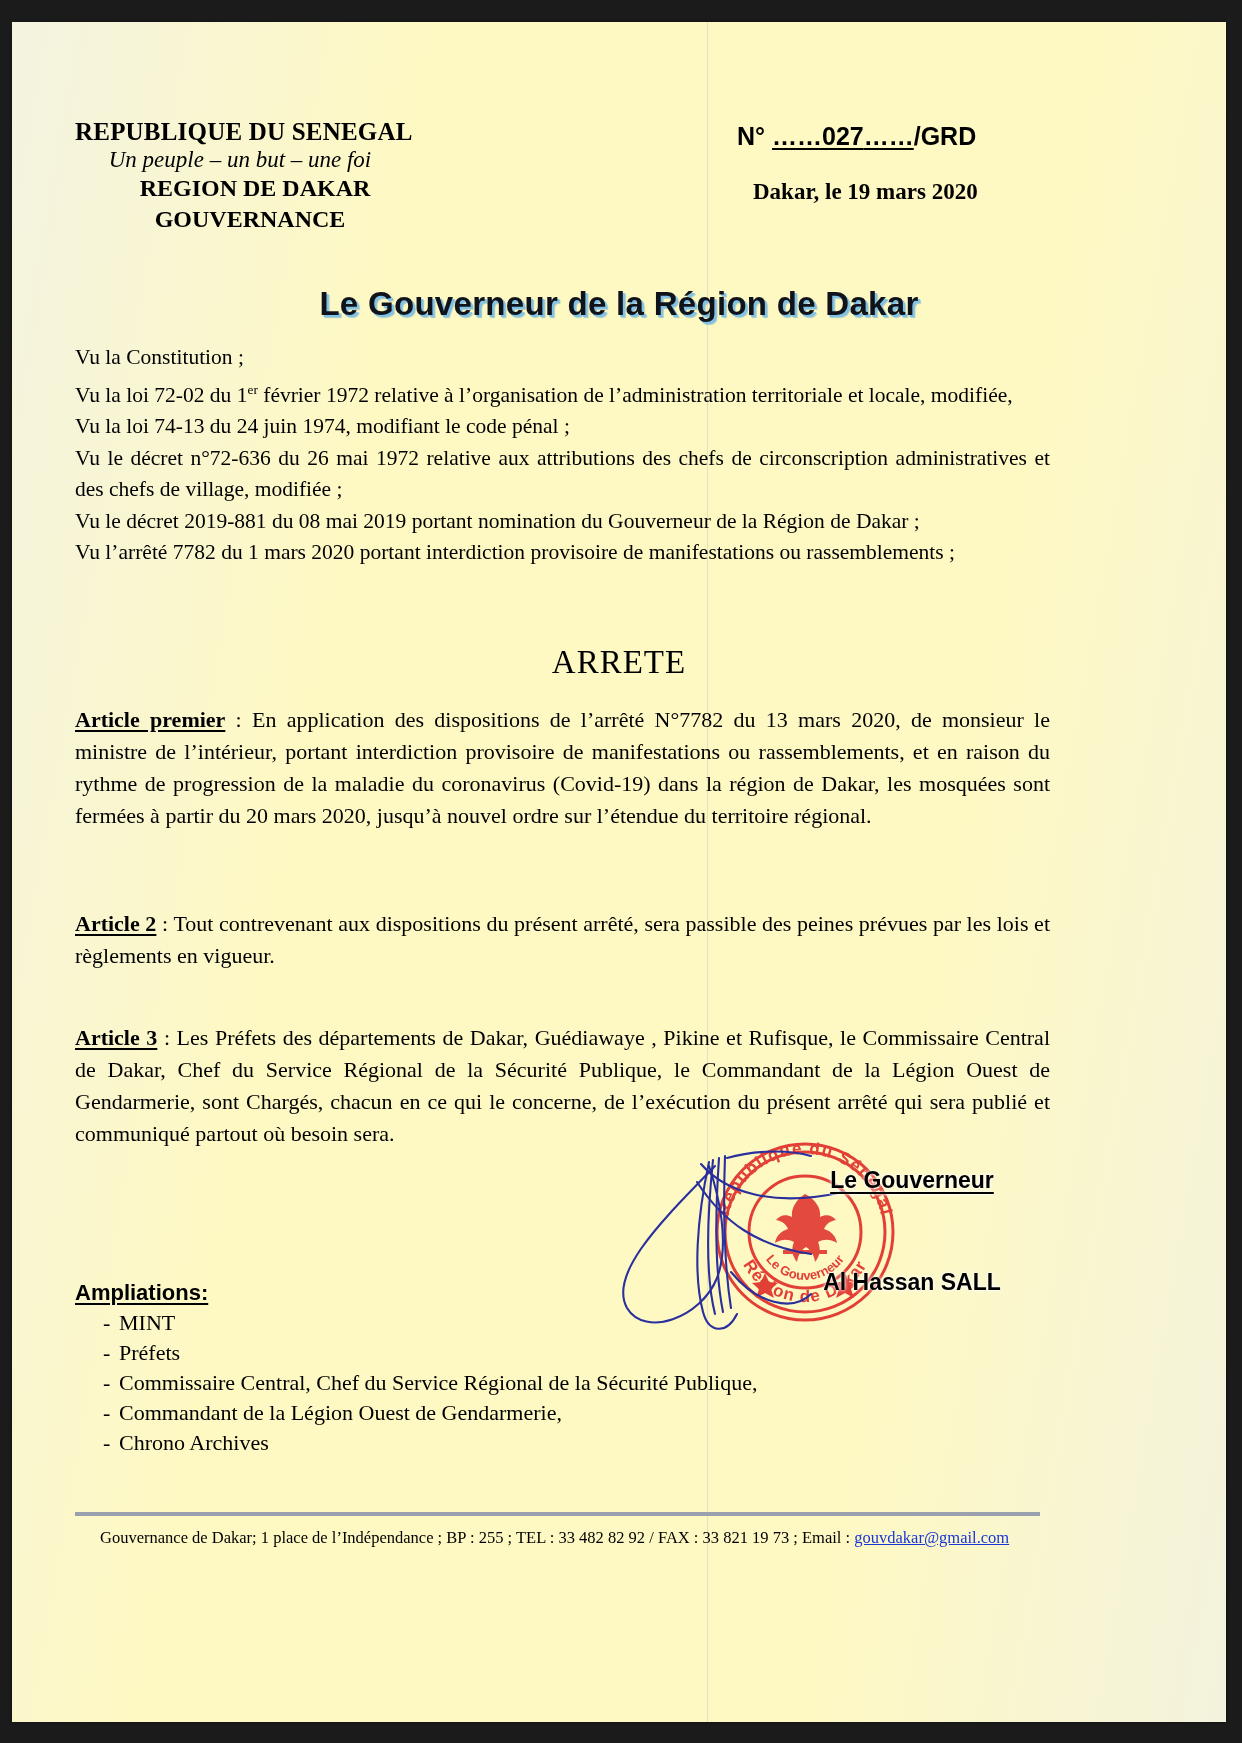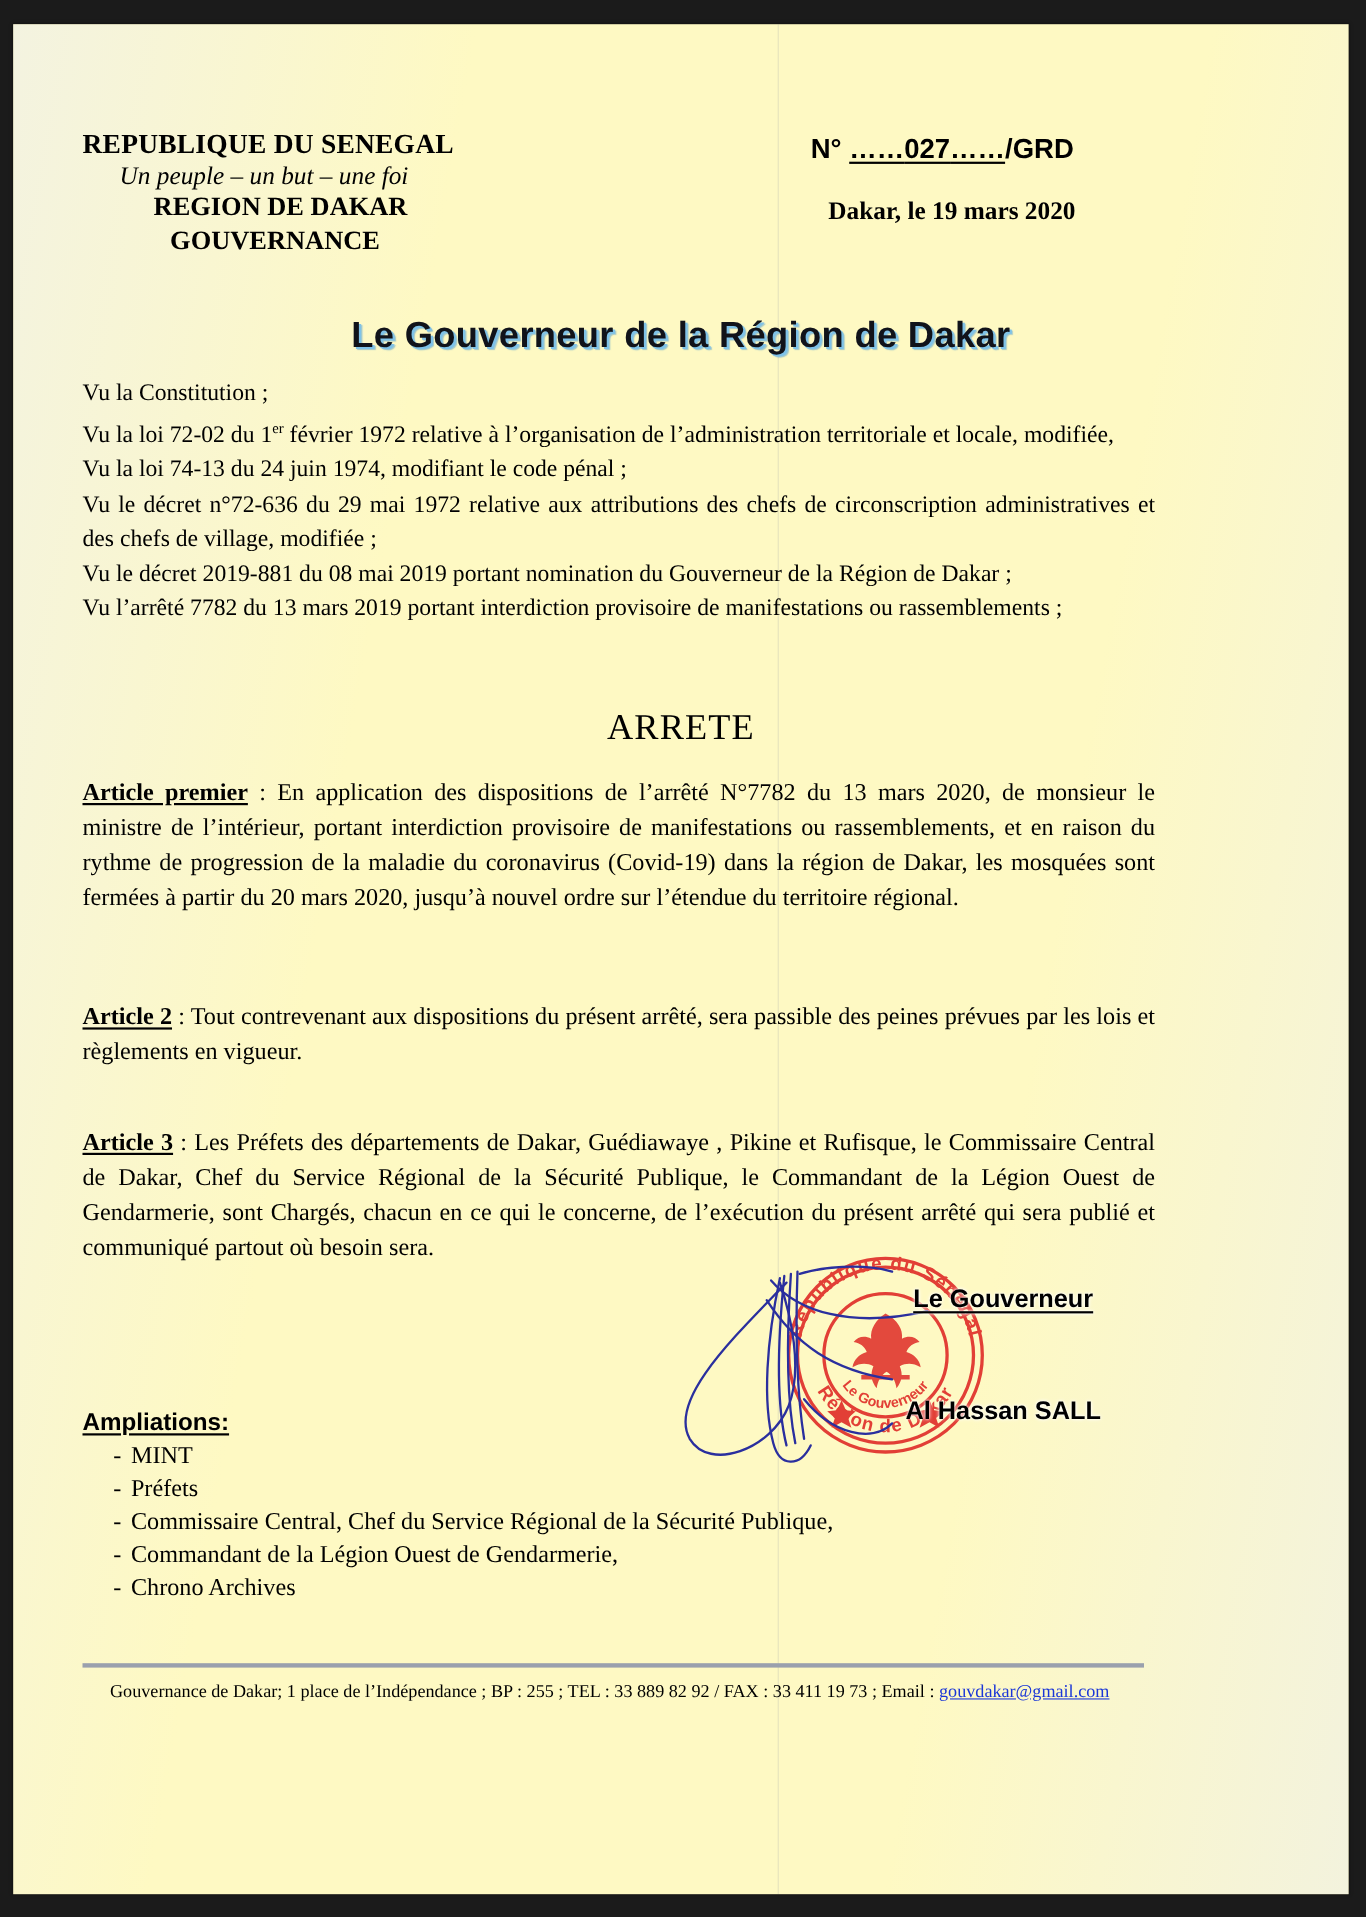--- a/index.html
+++ b/index.html
@@ -124,23 +124,23 @@
     <div class="date">Dakar, le 19 mars 2020</div>
   </div>
 
 
   <div class="pg" id="title">Le Gouverneur de la Région de Dakar</div>
 
   <div class="pg" id="vu">
     <p>Vu la Constitution ;</p>
     <p class="j">Vu la loi 72-02 du 1<sup>er</sup> février 1972 relative à l’organisation de l’administration territoriale et locale, modifiée,</p>
     <p>Vu la loi 74-13 du 24 juin 1974, modifiant le code pénal ;</p>
-    <p class="j">Vu le décret n°72-636 du 29 mai 1972 relative aux attributions des chefs de circonscription administratives et des chefs de village, modifiée ;</p>
+    <p class="j">Vu le décret n°72-636 du 26 mai 1972 relative aux attributions des chefs de circonscription administratives et des chefs de village, modifiée ;</p>
     <p>Vu le décret 2019-881 du 08 mai 2019 portant nomination du Gouverneur de la Région de Dakar ;</p>
-    <p class="j">Vu l’arrêté 7782 du 13 mars 2019 portant interdiction  provisoire de manifestations ou rassemblements ;</p>
+    <p class="j">Vu l’arrêté 7782 du 1 mars 2020 portant interdiction  provisoire de manifestations ou rassemblements ;</p>
   </div>
 
   <div class="pg" id="arrete">ARRETE</div>
 
   <div class="pg art" id="art1">
     <span class="lbl">Article premier</span><span> : </span><span>En application des dispositions de l’arrêté N°7782 du 13 mars 2020, de monsieur le ministre de l’intérieur, portant interdiction  provisoire de manifestations ou rassemblements, et en raison du rythme de progression de la maladie du coronavirus (Covid-19) dans la région de Dakar,  les mosquées sont fermées à partir du 20 mars 2020, jusqu’à nouvel ordre sur l’étendue du territoire régional.</span>
   </div>
 
   <div class="pg art" id="art2">
     <span class="lbl">Article 2</span><span> : </span><span>Tout contrevenant aux dispositions du présent arrêté, sera passible des peines prévues par les lois et règlements en vigueur.</span>
@@ -217,16 +217,16 @@
       <span class="txt">Commandant de la Légion Ouest de Gendarmerie,</span>
     </div>
     <div class="row">
       <span class="dash">-</span>
       <span class="txt">Chrono Archives</span>
     </div>
   </div>
 
   <div id="foot-rule"></div>
   <div class="pg" id="foot">
-    <span>Gouvernance de Dakar; 1 place de l’Indépendance ; BP : 255 ; TEL : 33 889 82 92 / FAX : 33 411 19 73 ; Email : </span><span class="mail">gouvdakar@gmail.com</span>
+    <span>Gouvernance de Dakar; 1 place de l’Indépendance ; BP : 255 ; TEL : 33 482 82 92 / FAX : 33 821 19 73 ; Email : </span><span class="mail">gouvdakar@gmail.com</span>
   </div>
 
 </div>
 
 </body></html>

